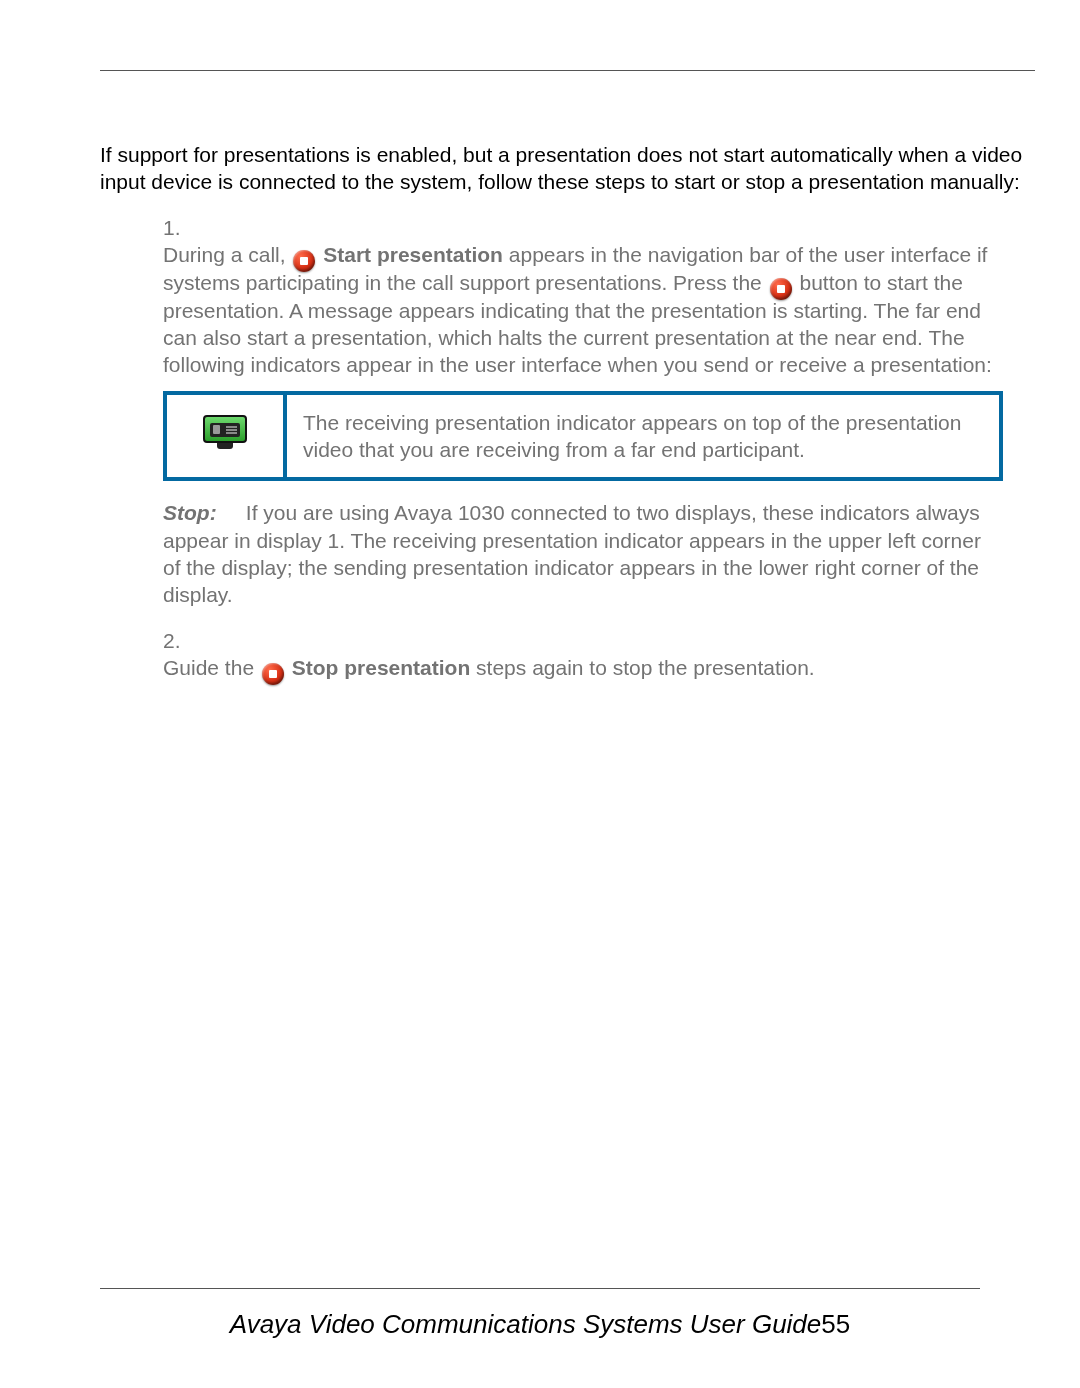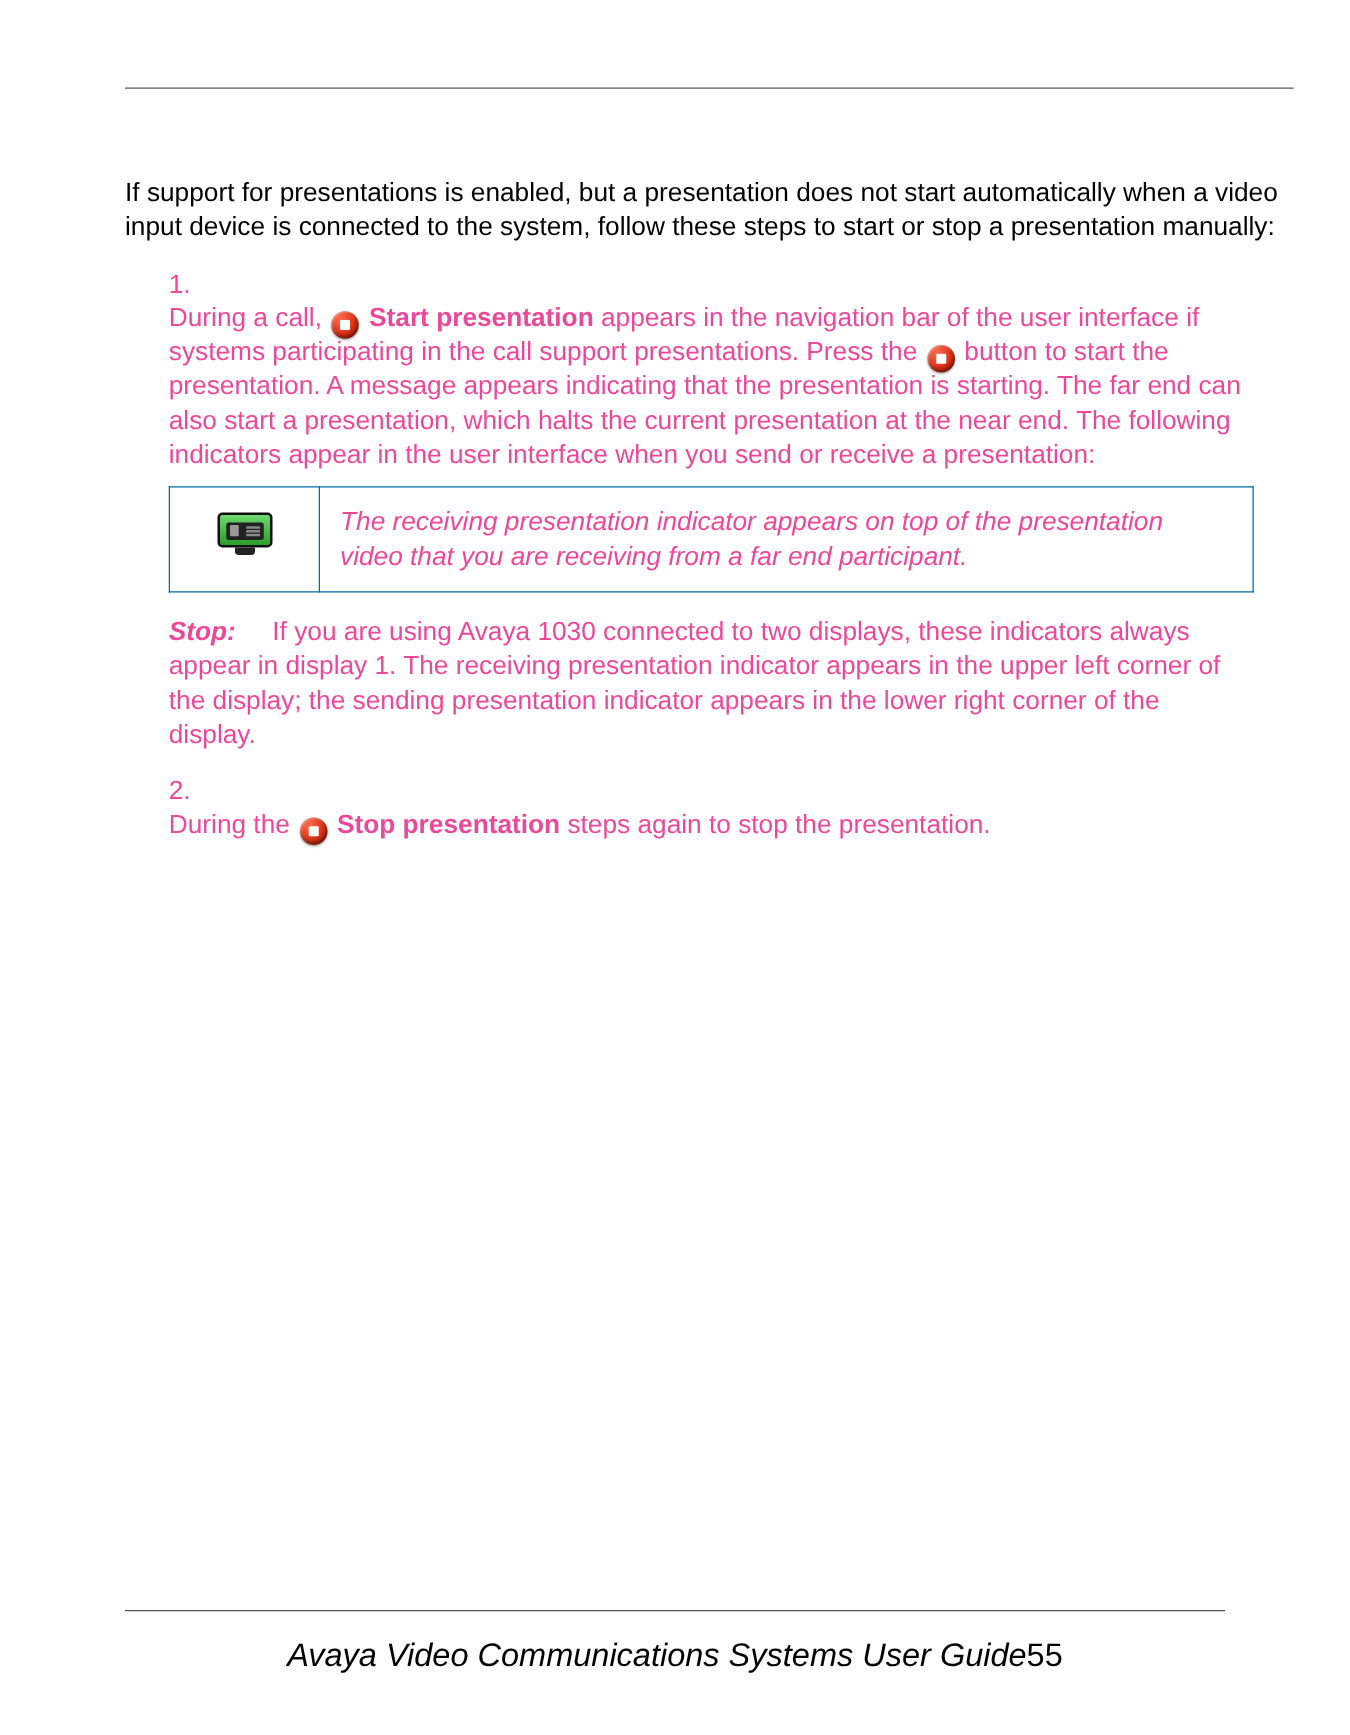--- a/index.html
+++ b/index.html
@@ -29,21 +29,22 @@
       margin-bottom: 18px;
       color: #000;
     }
     .ordered-list {
       padding-left: 35px;
     }
     .list-item {
       font-size: 21px;
       line-height: 1.3;
       margin-bottom: 18px;
-      color: #ec4899;
+      color: #737373;
+      margin-left: 28px;
     }
     .list-num {
       display: inline-block;
       width: 28px;
       vertical-align: top;
     }
     .list-content {
       display: inline-block;
       width: calc(100% - 32px);
       vertical-align: top;
@@ -73,26 +74,25 @@
       height: 8px;
       background: #fff;
       border-radius: 1px;
     }
     .indicator-table {
       border-collapse: collapse;
       width: 100%;
       margin: 12px 0 18px 0;
     }
     .indicator-table td {
-      border: 1px solid #0369a1;
+      border: 4px solid #0369a1;
       padding: 14px 16px;
       vertical-align: top;
       font-size: 21px;
       line-height: 1.3;
-      font-style: italic;
     }
     .icon-cell {
       width: 120px;
       text-align: center;
       vertical-align: middle;
     }
     .monitor-icon {
       display: inline-block;
       position: relative;
       width: 44px;
@@ -233,21 +233,21 @@
           <span class="bold italic">Stop:</span>
           <span>&nbsp;&nbsp;&nbsp;</span>
           <span>If you are using Avaya 1030 connected to two displays, these indicators always appear in display 1. The receiving presentation indicator appears in the upper left corner of the display; the sending presentation indicator appears in the lower right corner of the display.</span>
         </div>
       </span>
     </div>
 
     <div class="list-item">
       <span class="list-num">2.</span>
       <span class="list-content">
-        <span>During the </span>
+        <span>Guide the </span>
         <span class="icon-btn"></span>
         <span class="bold">Stop presentation</span>
         <span> steps again to stop the presentation.</span>
       </span>
     </div>
   </div>
 </div>
 
 <div class="footer">
   <hr class="footer-rule">

